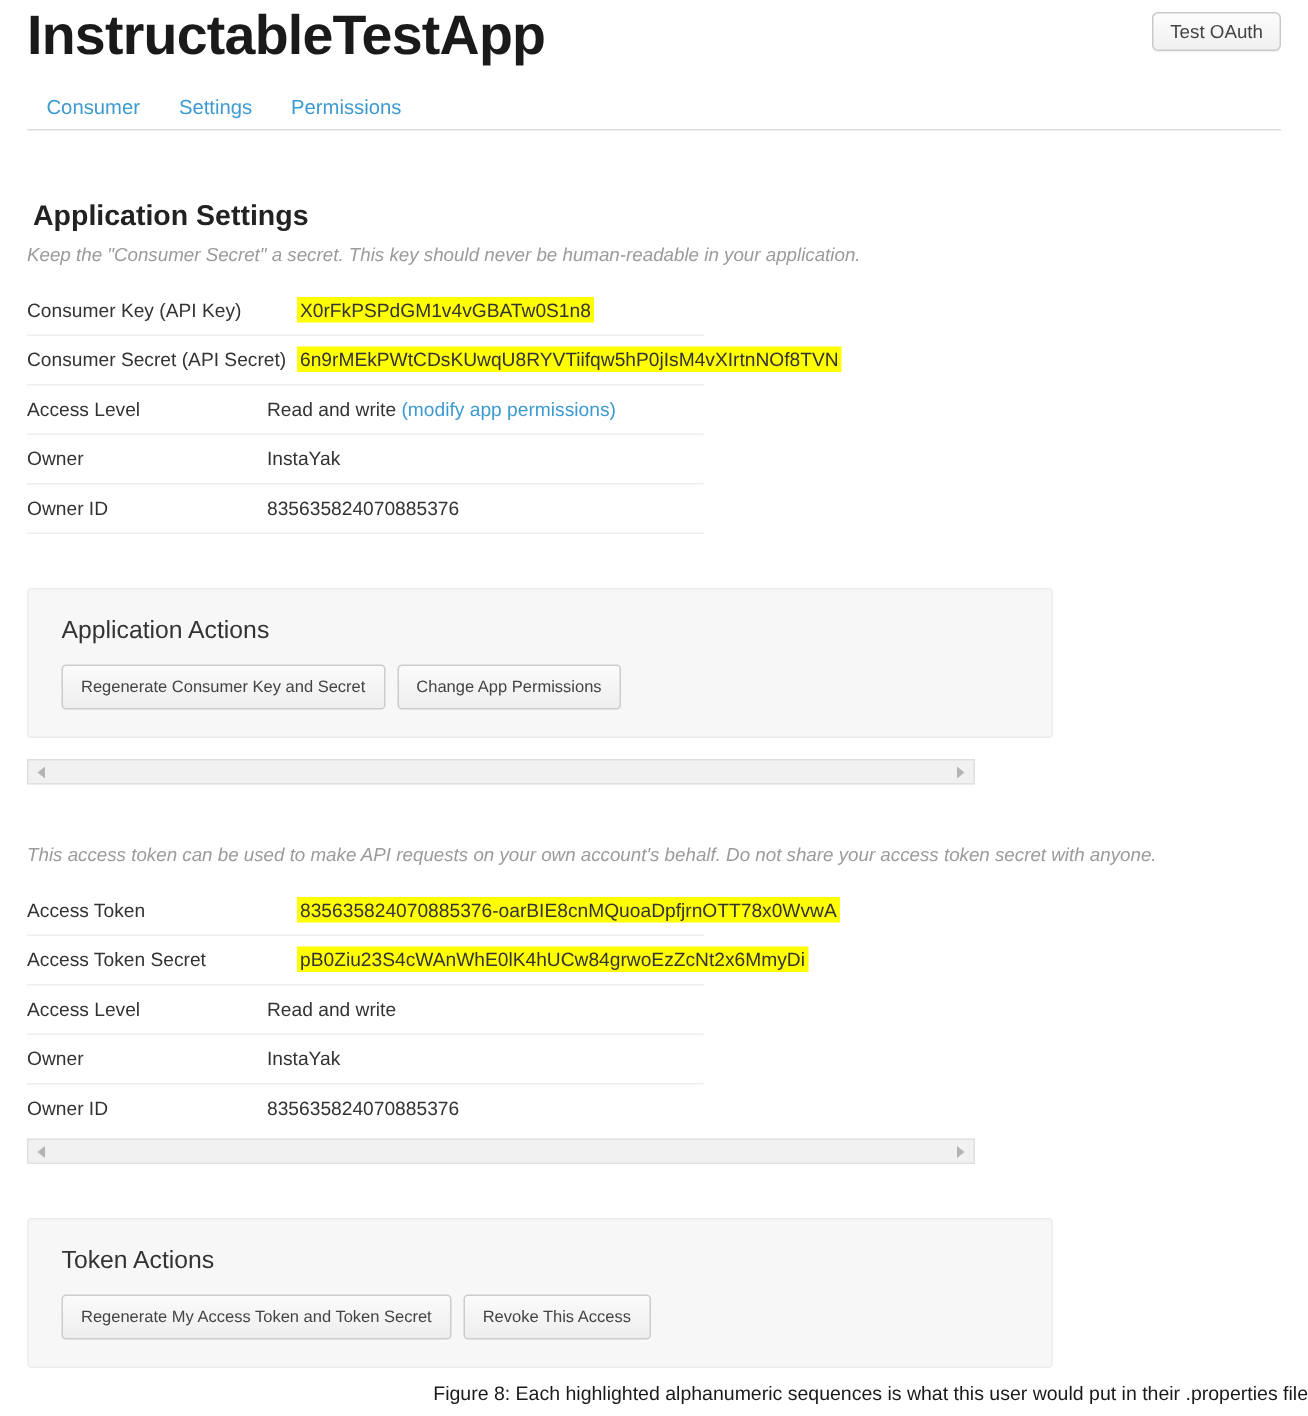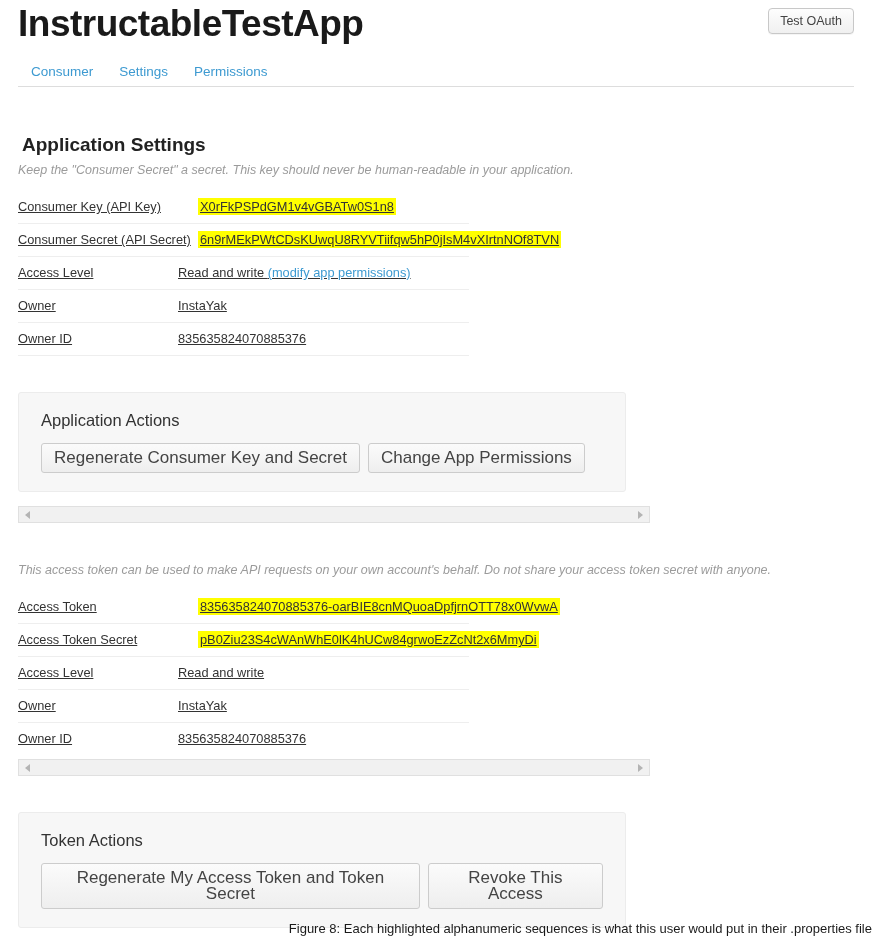--- a/index.html
+++ b/index.html
@@ -95,21 +95,21 @@
     line-height: 17px;
   }
 
   
   .kv-table {
     width: 451px;
     border-collapse: collapse;
     margin-top: 12px;
     table-layout: fixed;
   }
-  .kv-table tr { border-bottom: 1px solid #eeeeee; text-decoration: underline; }
+  .kv-table tr { border-bottom: 1px solid #eeeeee; }
   .kv-table tr:first-child { border-top: none; }
   .kv-table th, .kv-table td {
     text-align: left;
     font-weight: normal;
     font-size: 12.8px;
     color: #333333;
     padding: 8px 0 8px 0;
     vertical-align: top;
     line-height: 16px;
     overflow: visible;
@@ -128,35 +128,35 @@
     text-decoration: none;
   }
 
   
   .panel {
     margin: 0 18px;
     background: #f7f7f7;
     border: 1px solid #ececec;
     border-radius: 3px;
     padding: 16px 22px 18px 22px;
-    width: 608px;
+    width: 684px;
   }
   .panel-title {
     font-size: 16.5px;
     color: #333333;
     margin: 0 0 12px 0;
     line-height: 22px;
     font-weight: normal;
   }
   .panel-btns { display: flex; gap: 8px; }
   .panel-btn {
     background: linear-gradient(to bottom, #fbfbfb 0%, #eeeeee 100%);
     border: 1px solid #cccccc;
     border-radius: 3px;
-    font-size: 17px;
+    font-size: 11px;
     color: #444444;
     padding: 6px 12px;
     cursor: pointer;
     font-family: "Liberation Sans", sans-serif;
     line-height: 16px;
   }
 
   
   .hscroll {
     margin: 14px 18px 0 18px;

